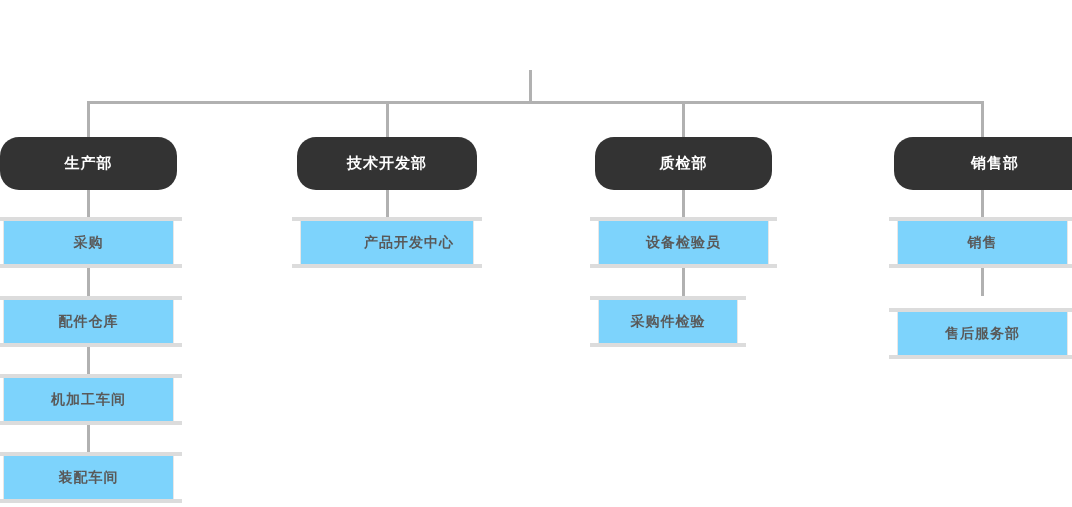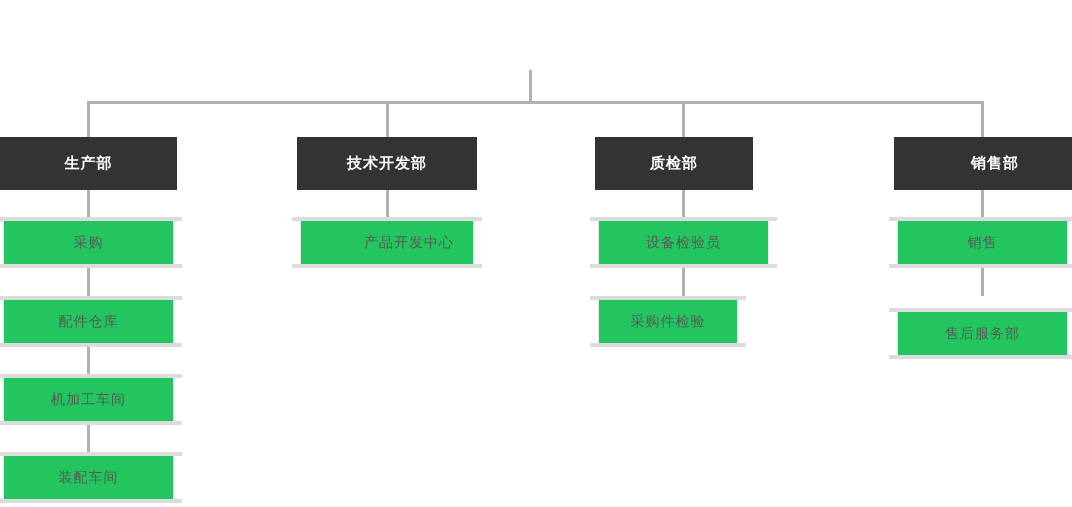--- a/index.html
+++ b/index.html
@@ -34,36 +34,38 @@
   .dept-node {
     position: absolute;
     height: 53px;
     background: #333333;
     color: #ffffff;
     font-size: 15px;
     font-weight: bold;
     display: flex; align-items: center; justify-content: center;
     letter-spacing: 1px;
     z-index: 2;
+    border-radius: 19px;
   }
 
   
   .sub-node {
     position: absolute;
     height: 51px;
     box-sizing: border-box;
-    background: #22c55e;
+    background: #7dd3fc;
     border: 1px solid #e7e7e7;
     border-top: 4px solid #dcdcdc;
     border-bottom: 4px solid #dcdcdc;
     color: #595959;
     font-size: 14px;
     display: flex; align-items: center; justify-content: center;
     letter-spacing: 1px;
     z-index: 2;
+    font-weight: bold;
   }
   
   .sub-node::before, .sub-node::after {
     content: "";
     position: absolute;
     left: -9px; right: -9px; height: 4px;
     background: #dcdcdc;
   }
   .sub-node::before { top: -4px; }
   .sub-node::after  { bottom: -4px; }
@@ -86,21 +88,21 @@
       <div class="sub-node" style="left: 3px; top: 296px; width: 171px;">配件仓库</div>
       <div class="conn v" style="left: 87px; top: 347px; height: 27px;"></div>
       <div class="sub-node" style="left: 3px; top: 374px; width: 171px;">机加工车间</div>
       <div class="conn v" style="left: 87px; top: 425px; height: 27px;"></div>
       <div class="sub-node" style="left: 3px; top: 452px; width: 171px;">装配车间</div>
       <div class="conn v" style="left: 385.5px; top: 101px; height: 39px;"></div>
       <div class="dept-node" style="left: 297px; top: 137px; width: 180px;">技术开发部</div>
       <div class="conn v" style="left: 385.5px; top: 190px; height: 27px;"></div>
       <div class="sub-node" style="left: 300px; top: 217px; width: 174px; padding-left: 44px;">产品开发中心</div>
       <div class="conn v" style="left: 682px; top: 101px; height: 39px;"></div>
-      <div class="dept-node" style="left: 595px; top: 137px; width: 158px;">质检部</div>
+      <div class="dept-node" style="left: 595px; top: 137px; width: 177px;">质检部</div>
       <div class="conn v" style="left: 682px; top: 190px; height: 27px;"></div>
       <div class="sub-node" style="left: 598px; top: 217px; width: 171px;">设备检验员</div>
       <div class="conn v" style="left: 682px; top: 268px; height: 28px;"></div>
       <div class="sub-node" style="left: 598px; top: 296px; width: 140px;">采购件检验</div>
       <div class="conn v" style="left: 981px; top: 101px; height: 39px;"></div>
       <div class="dept-node" style="left: 894px; top: 137px; width: 202px;">销售部</div>
       <div class="conn v" style="left: 981px; top: 190px; height: 27px;"></div>
       <div class="sub-node" style="left: 897px; top: 217px; width: 171px;">销售</div>
       <div class="conn v" style="left: 981px; top: 268px; height: 28px;"></div>
       <div class="sub-node" style="left: 897px; top: 308px; width: 171px; text-align: right;">售后服务部</div>

